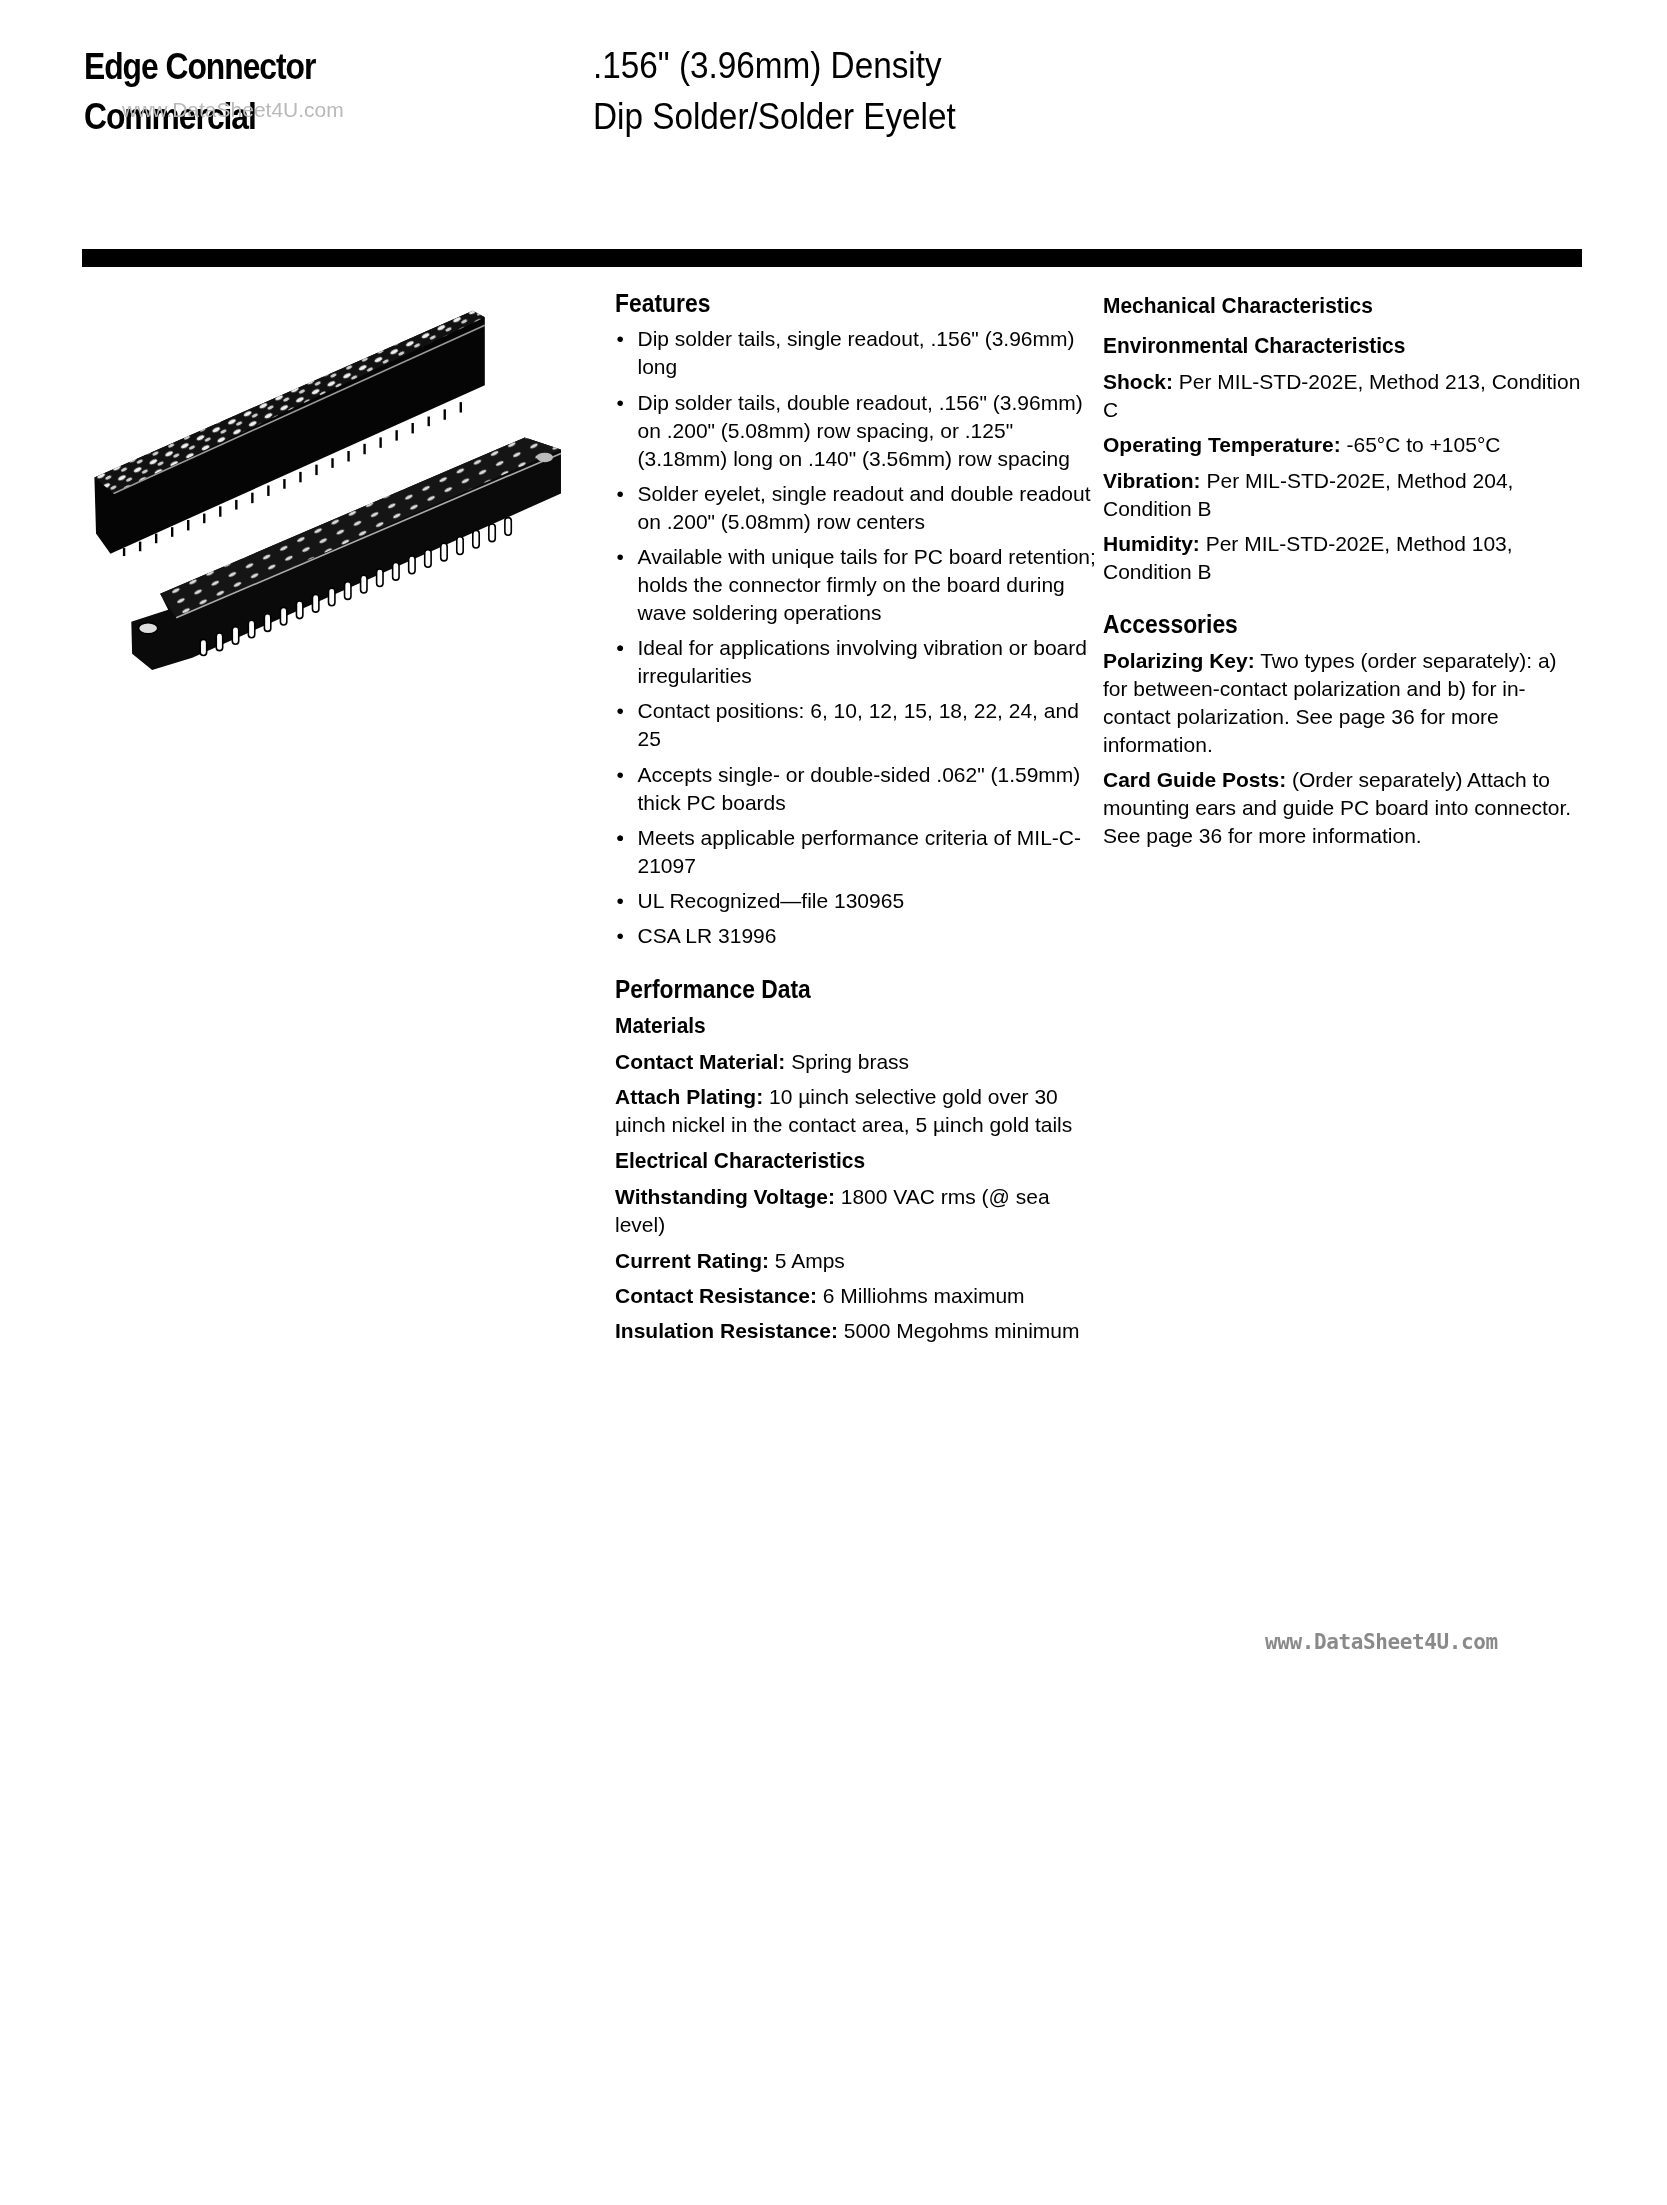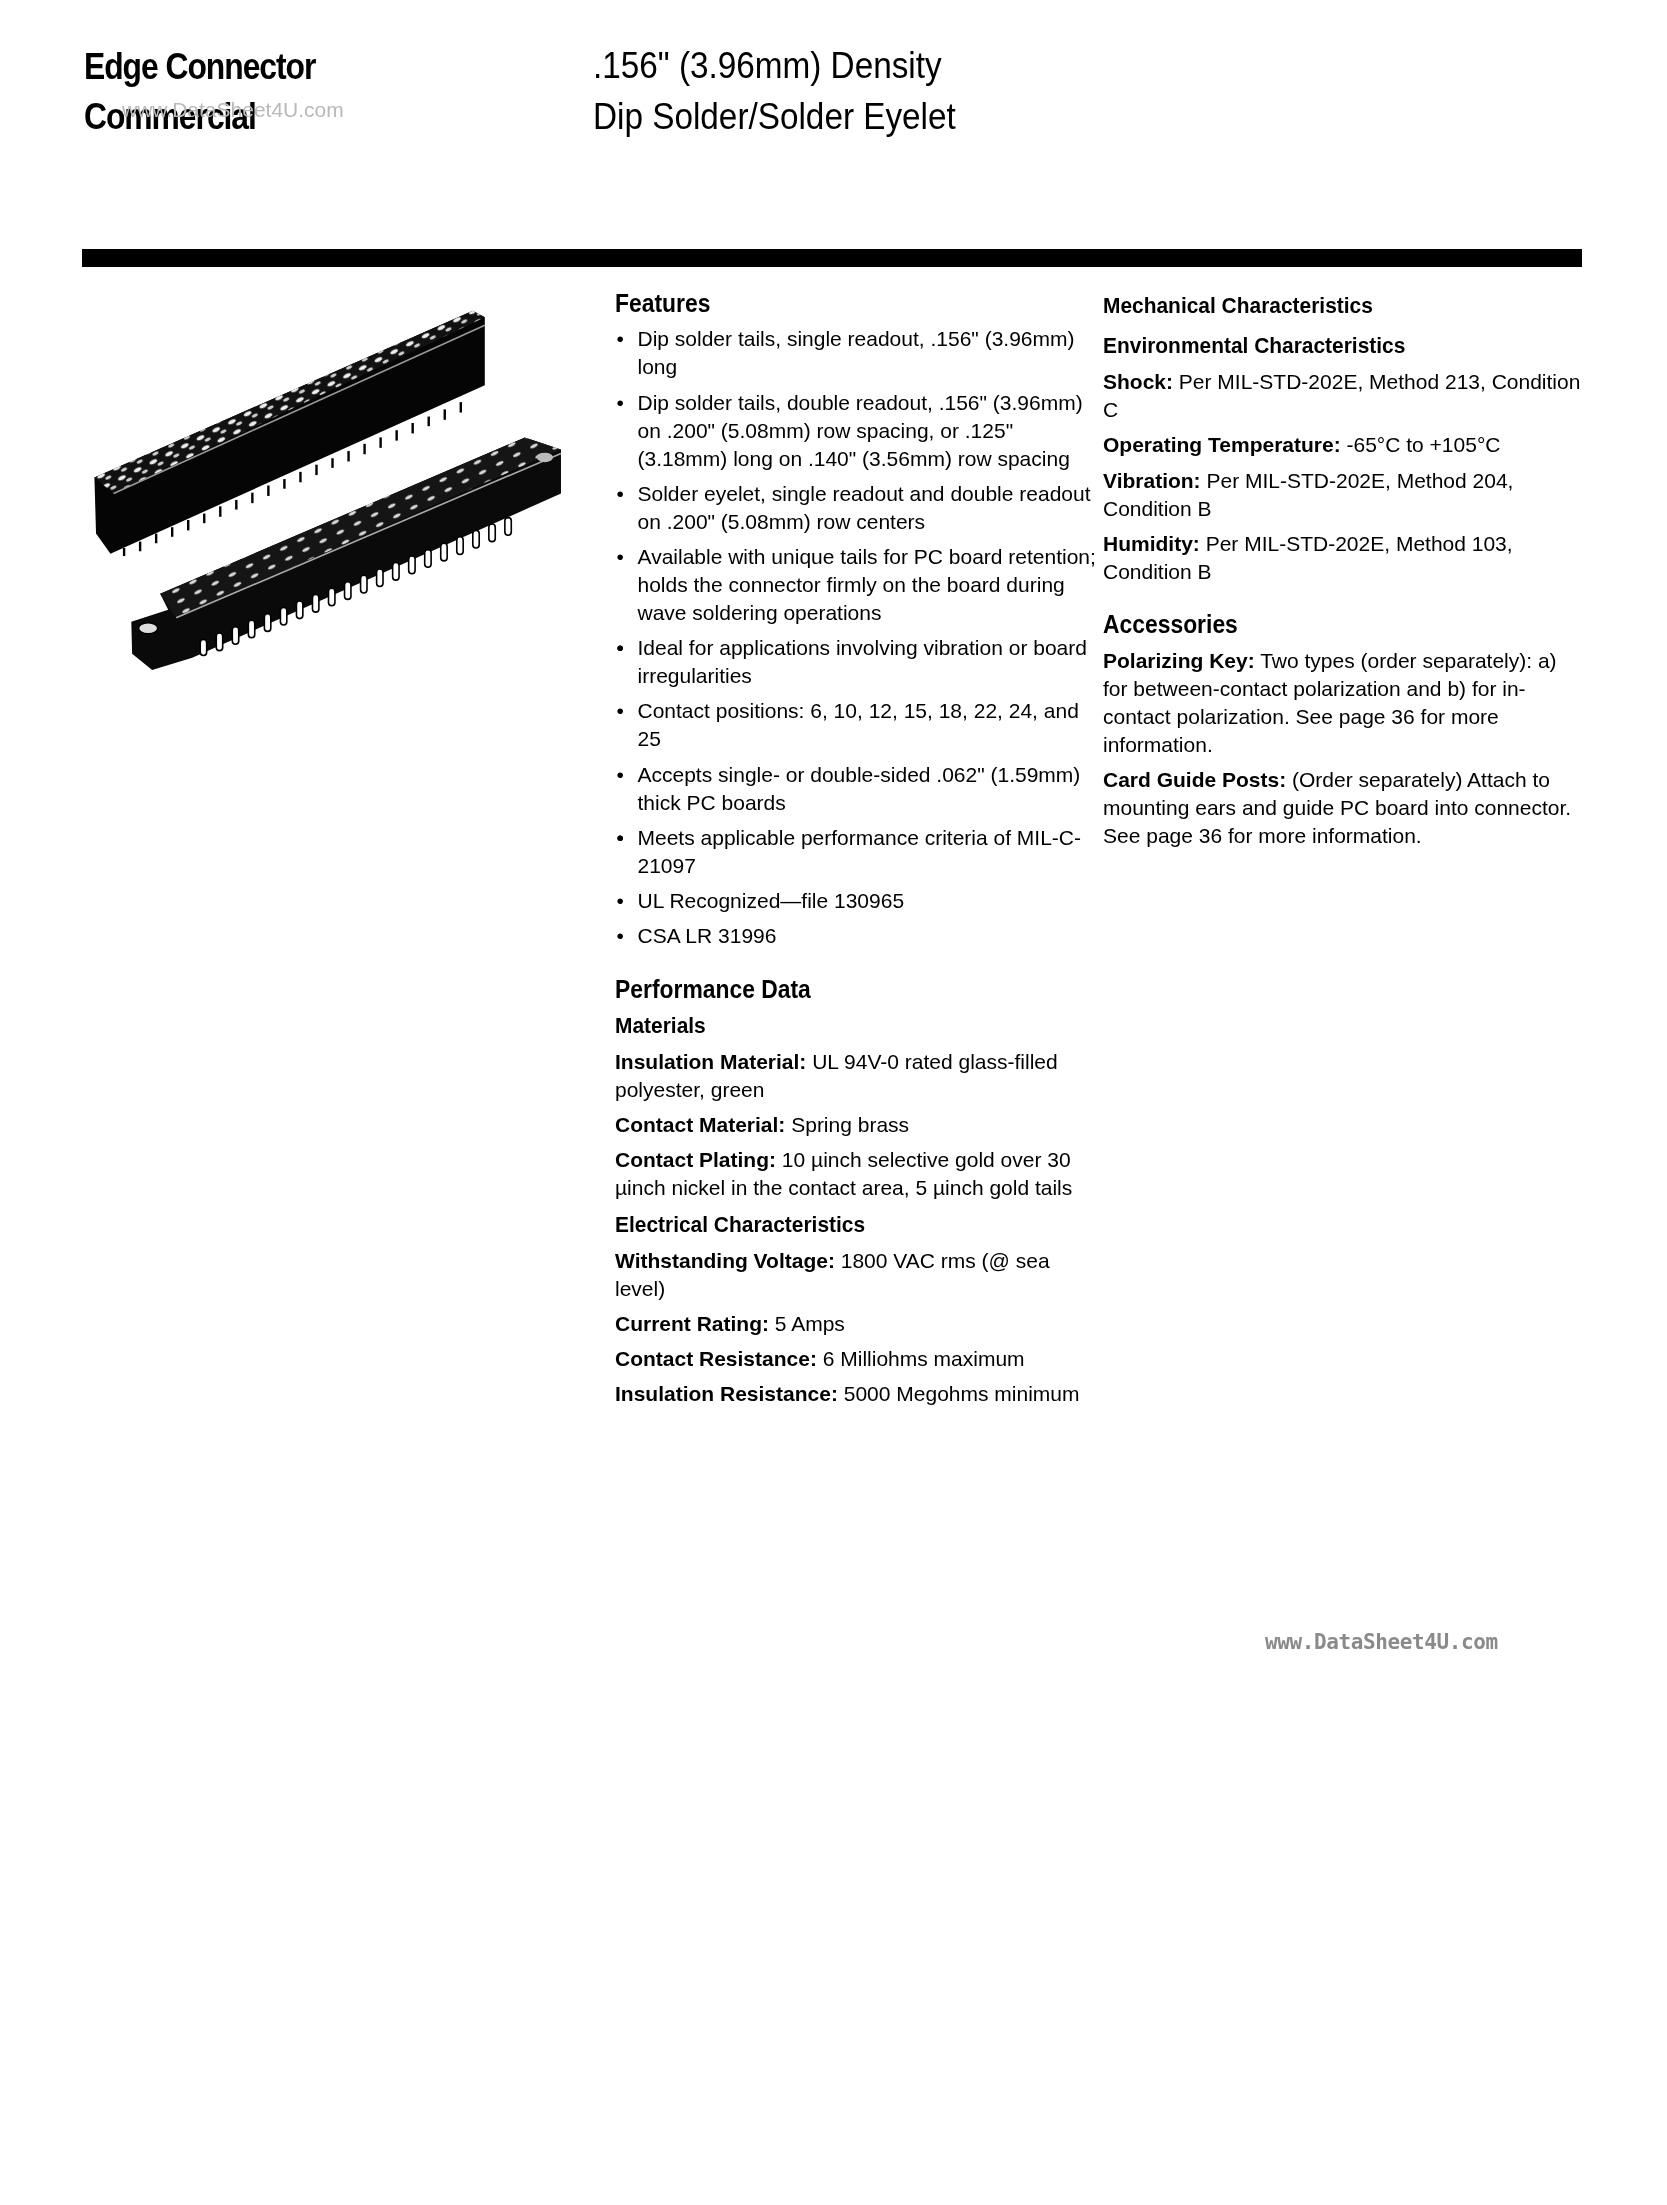--- a/index.html
+++ b/index.html
@@ -144,23 +144,22 @@
     <li><span class="bullet">•</span><span>Accepts single- or double-sided .062" (1.59mm) thick PC boards</span></li>
     <li><span class="bullet">•</span></li>
     <li><span class="bullet">•</span><span>Meets applicable performance criteria of MIL-C-21097</span></li>
     <li><span class="bullet">•</span><span>UL Recognized—file 130965</span></li>
     <li><span class="bullet">•</span><span>CSA LR 31996</span></li>
   </ul>
 
   <div class="h2 sp-perf">Performance Data</div>
   <div class="h3 sp-sub">Materials</div>
   <div class="body">
-    <div class="spec"><b>Insulation Material:</b><span> UL 94V-0 rated glass-filled polyester, green</span></div>
     <div class="spec"><b>Contact Material:</b><span> Spring brass</span></div>
-    <div class="spec"><b>Contact Plating:</b><span> 10 µinch selective gold over 30 µinch nickel in the contact area, 5 µinch gold tails</span></div>
+    <div class="spec"><b>Attach Plating:</b><span> 10 µinch selective gold over 30 µinch nickel in the contact area, 5 µinch gold tails</span></div>
   </div>
 
   <div class="h3 sp-sub">Electrical Characteristics</div>
   <div class="body">
     <div class="spec"><b>Withstanding Voltage:</b><span> 1800 VAC rms (@ sea level)</span></div>
     <div class="spec"><b>Current Rating:</b><span> 5 Amps</span></div>
     <div class="spec"><b>Contact Resistance:</b><span> 6 Milliohms maximum</span></div>
     <div class="spec"><b>Insulation Resistance:</b><span> 5000 Megohms minimum</span></div>
   </div>
 </div>

